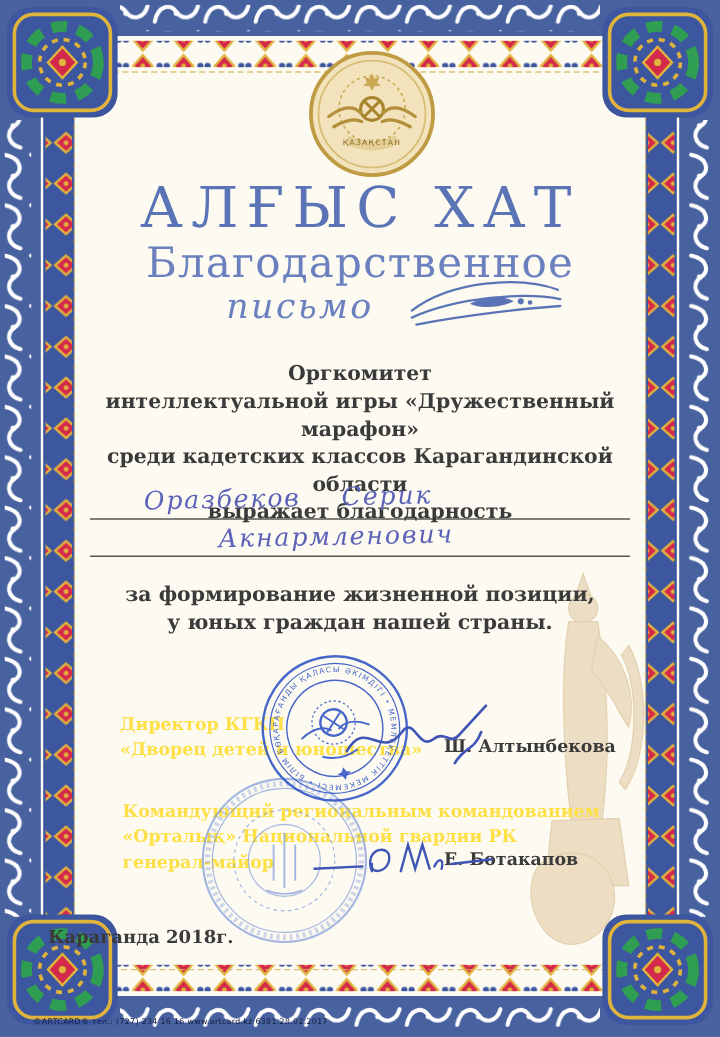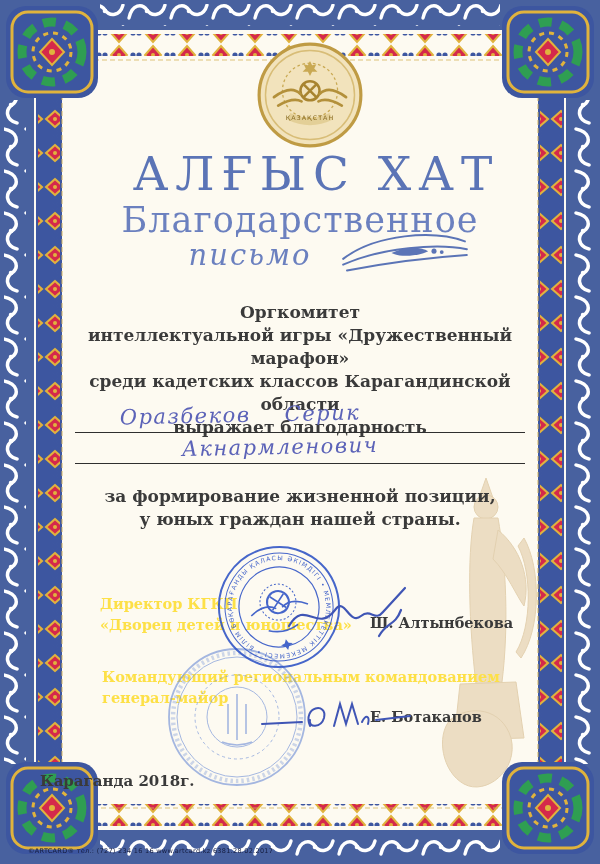--- a/index.html
+++ b/index.html
@@ -9,21 +9,21 @@
     font-family:"DejaVu Serif","Liberation Serif",serif;
   }
   .abs{position:absolute;}
   svg{display:block;}
   
   #content{
     position:absolute; left:40px; top:36px; width:520px; height:794px;
     z-index:2;
   }
   .title-kk{
-    left:16px; top:110px; width:100%; text-align:center;
+    left:0; top:110px; width:100%; text-align:center;
     font-size:47px; font-weight:400; letter-spacing:7px;
     color:#5b74b6; font-family:"DejaVu Serif","Liberation Serif",serif;
   }
   .script1{
     left:0; top:164px; width:100%; text-align:center;
     font-size:35px; color:#6b80bf; letter-spacing:1px;
   }
   .script2{
     left:0; top:202px; width:100%; text-align:center;
     font-size:29px; font-style:italic; color:#6b80bf;
@@ -233,20 +233,21 @@
 
     <svg class="abs autograph1" viewBox="0 0 130 62">
       <g stroke="#3f55b5" stroke-width="2.2" fill="none" stroke-linecap="round">
         <path d="M6 44 C22 16 34 52 52 28 C62 14 66 44 78 34 C88 26 92 40 100 30 L122 6"></path>
         <path d="M96 54 C104 40 112 44 118 28"></path>
       </g>
     </svg>
 
     <div class="abs sigpos sig2pos">
       <div>Командующий региональным командованием</div>
+      <div>«Орталық» Национальной гвардии РК</div>
       <div>генерал-майор</div>
     </div>
     <div class="abs signame name2">Е. Ботакапов</div>
 
     <svg class="abs stamp2" viewBox="0 0 142 142">
       <g stroke="#6e8ed6" fill="none">
         <circle cx="71" cy="71" r="68" stroke-width="1.8"></circle>
         <circle cx="71" cy="71" r="60" stroke-width="1"></circle>
         <circle cx="71" cy="71" r="64" stroke-width="4.5" stroke-dasharray="2.5 3" opacity=".55"></circle>
         <circle cx="71" cy="71" r="30" stroke-width="1"></circle>

